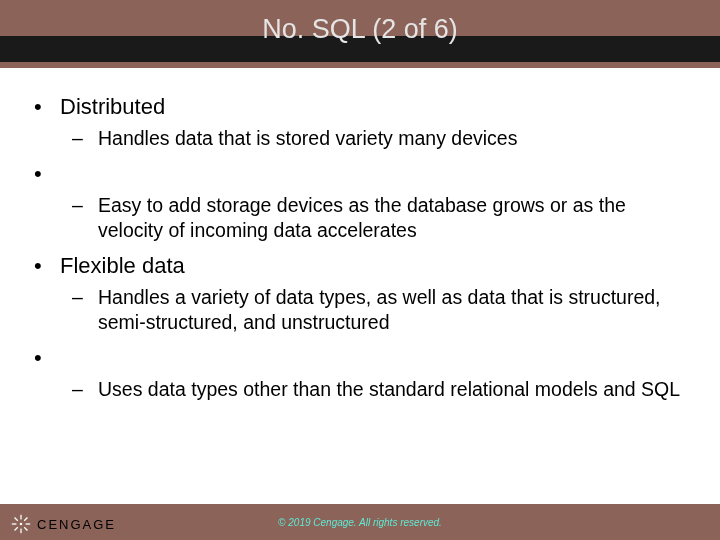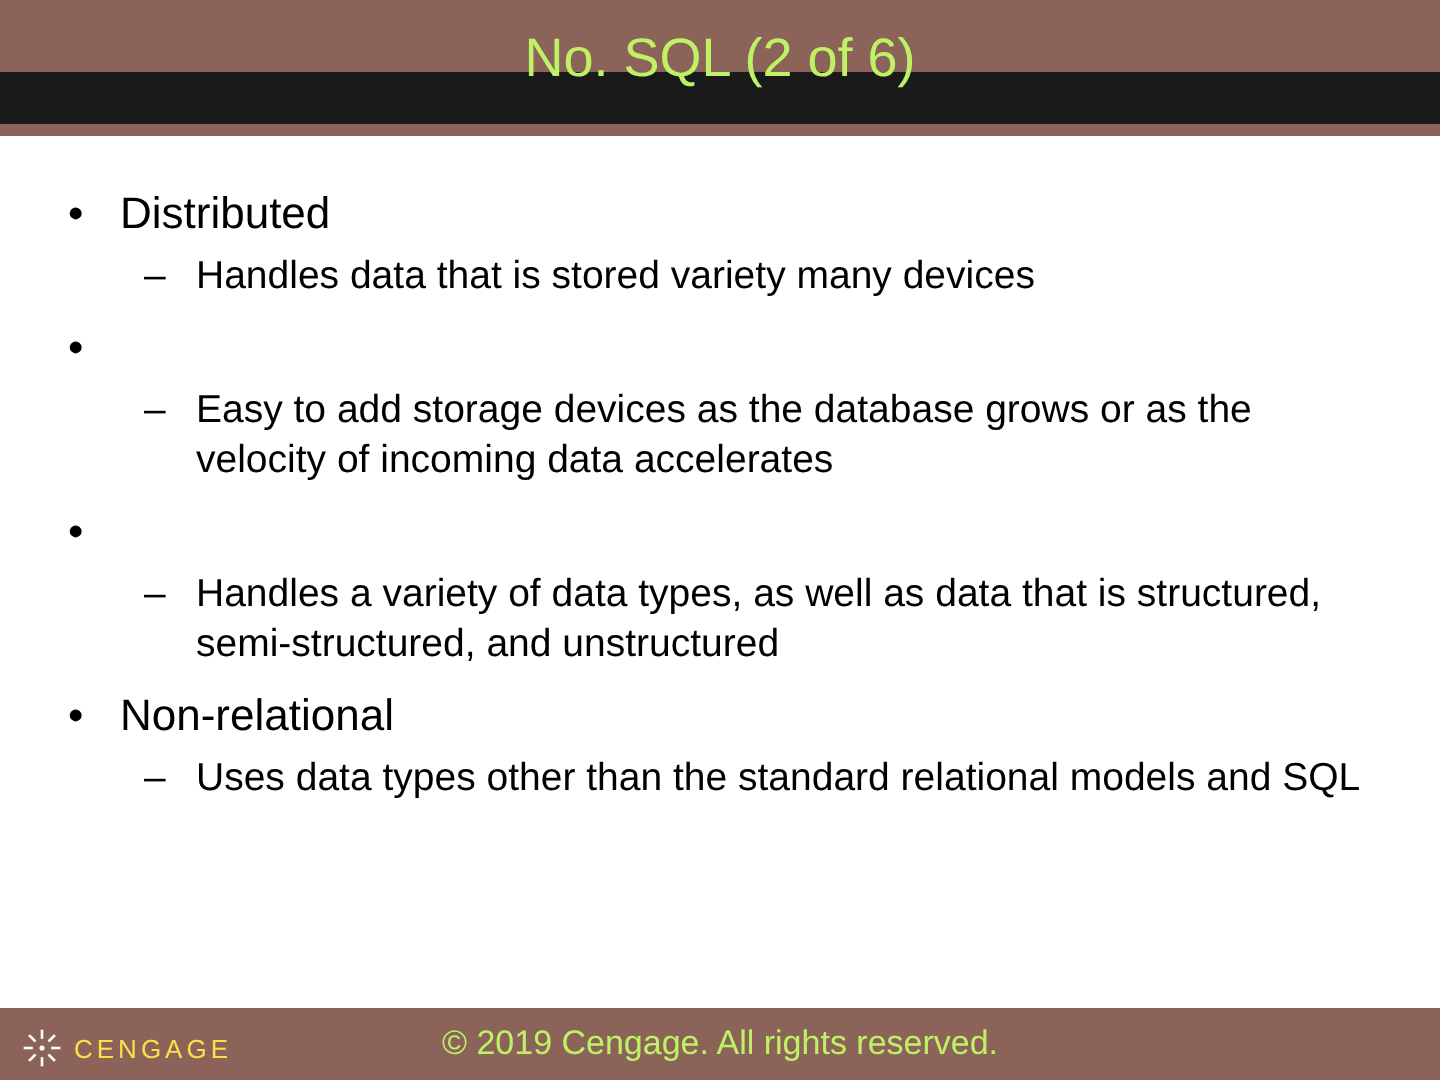--- a/index.html
+++ b/index.html
@@ -10,21 +10,21 @@
     background: #ffffff;
     position: relative;
     overflow: hidden;
   }
   .title-wrap { position: relative; width:100%; height:68px; background:#8b6359;}
   .title-wrap .bar {
     position:absolute; left:0; right:0; top:36px; height:26px; background:#1a1a1a;
   }
   .title-wrap h1 {
     position:absolute; left:0; right:0; top:14px;
-    text-align:center; color:#bef264; font-size:27px; font-weight:400;
+    text-align:center; color:#e5e5e5; font-size:27px; font-weight:400;
   }
   .content {
     padding: 22px 34px 0 34px;
     color: #000;
   }
   .lvl1 {
     font-size: 22px;
     margin-bottom: 6px;
     margin-top: 4px;
     display:flex;
@@ -41,31 +41,32 @@
   .footer {
     position: absolute;
     left: 0; right: 0; bottom: 0;
     height: 36px;
     background: #8b6359;
     display: flex;
     align-items: center;
     justify-content: center;
   }
   .footer-text {
-    color: #bef264;
-    font-size: 17px;
+    color: #5eead4;
+    font-size: 10px;
+    font-style: italic;
   }
   .logo {
     position: absolute;
     left: 10px;
     bottom: 5px;
     display: flex;
     align-items: center;
     gap: 5px;
-    color: #fde047;
+    color: #000000;
   }
   .logo .brand {
     font-size: 13px;
     letter-spacing: 2px;
     font-weight: 400;
   }
   .logo svg { display:block; }
 </style>
 </head>
 <body>
@@ -89,29 +90,29 @@
   <div class="lvl1">
     <span class="dot">•</span>
   </div>
   <div class="lvl2">
     <span class="dash">–</span>
     <span>Easy to add storage devices as the database grows or as the velocity of incoming data accelerates</span>
   </div>
 
   <div class="lvl1">
     <span class="dot">•</span>
+    <span>Flexible data</span>
   </div>
   <div class="lvl2">
     <span class="dash">–</span>
     <span>Handles a variety of data types, as well as data that is structured, semi-structured, and unstructured</span>
   </div>
 
   <div class="lvl1">
     <span class="dot">•</span>
-    <span>Non-relational</span>
   </div>
   <div class="lvl2">
     <span class="dash">–</span>
     <span>Uses data types other than the standard relational models and SQL</span>
   </div>
 
 </div>
 
 <div class="footer">
   <div class="logo">

